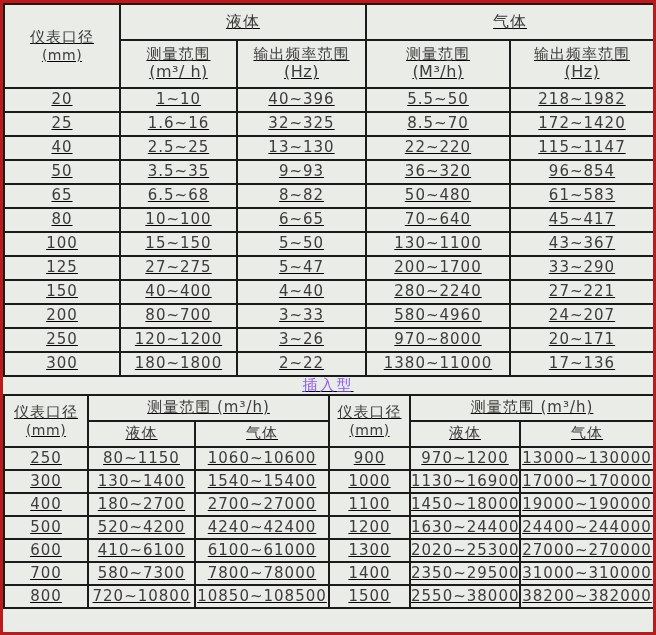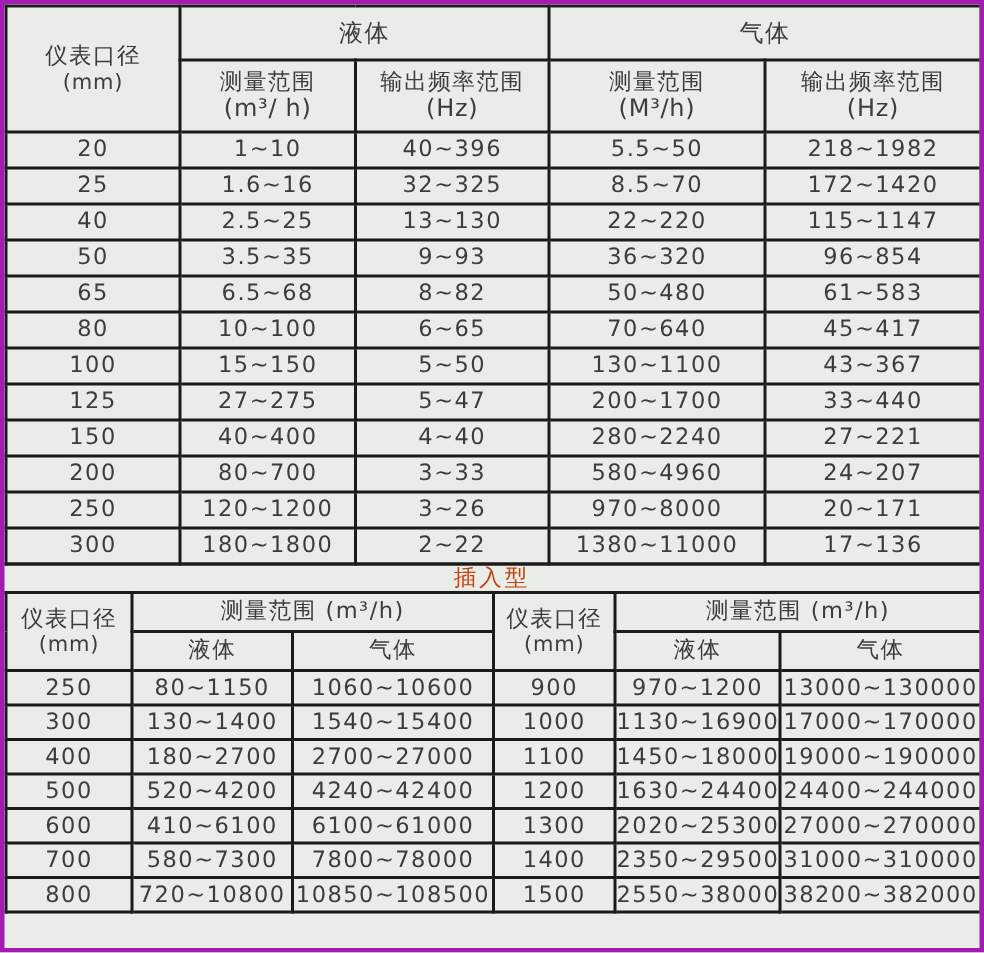--- a/index.html
+++ b/index.html
@@ -4,23 +4,24 @@
 <style>
   * { box-sizing: border-box; }
   html, body { margin: 0; padding: 0; }
   body {
     width: 656px; height: 635px;
     background: #e9ece7;
     font-family: "DejaVu Sans", sans-serif;
   }
   .wrap {
     width: 656px; height: 635px;
-    border: 3px solid #a21caf;
+    border: 3px solid #b91c1c;
     background: #e9ece7;
     overflow: hidden;
+    text-decoration: underline;
   }
   table {
     border-collapse: collapse;
     width: 100%;
     table-layout: fixed;
   }
   th, td {
     border: 2px solid #1b1b1b;
     text-align: center;
     vertical-align: middle;
@@ -36,21 +37,21 @@
   .t-top thead tr.r1 th { height: 36px; font-size: 16px; }
   .t-top thead tr.r2 th { height: 48px; }
   .t-top tbody td { height: 24px; margin-top: 20px; }
   .unit { display: block; font-size: 16px; letter-spacing: 0.5px; }
   .band {
     height: 21px;
     margin-top: -2px;
     border-top: 2px solid #1b1b1b;
     border-bottom: 2px solid #1b1b1b;
     display: flex; align-items: center; justify-content: center;
-    font-size: 15px; color: #c2410c; letter-spacing: 2px;
+    font-size: 15px; color: #8b5cf6; letter-spacing: 2px;
   }
   .t-bot { margin-top: -2px; }
   .t-bot thead th { height: 26px; }
   .t-bot tbody td { height: 23px; font-size: 15px; }
   .t-bot .dia-hdr { font-size: 15px; }
 </style>
 </head>
 <body>
 
 <div class="wrap">
@@ -139,21 +140,21 @@
           <td>15~150</td>
           <td>5~50</td>
           <td>130~1100</td>
           <td>43~367</td>
         </tr>
         <tr>
           <td>125</td>
           <td>27~275</td>
           <td>5~47</td>
           <td>200~1700</td>
-          <td>33~440</td>
+          <td>33~290</td>
         </tr>
         <tr>
           <td>150</td>
           <td>40~400</td>
           <td>4~40</td>
           <td>280~2240</td>
           <td>27~221</td>
         </tr>
         <tr>
           <td>200</td>

